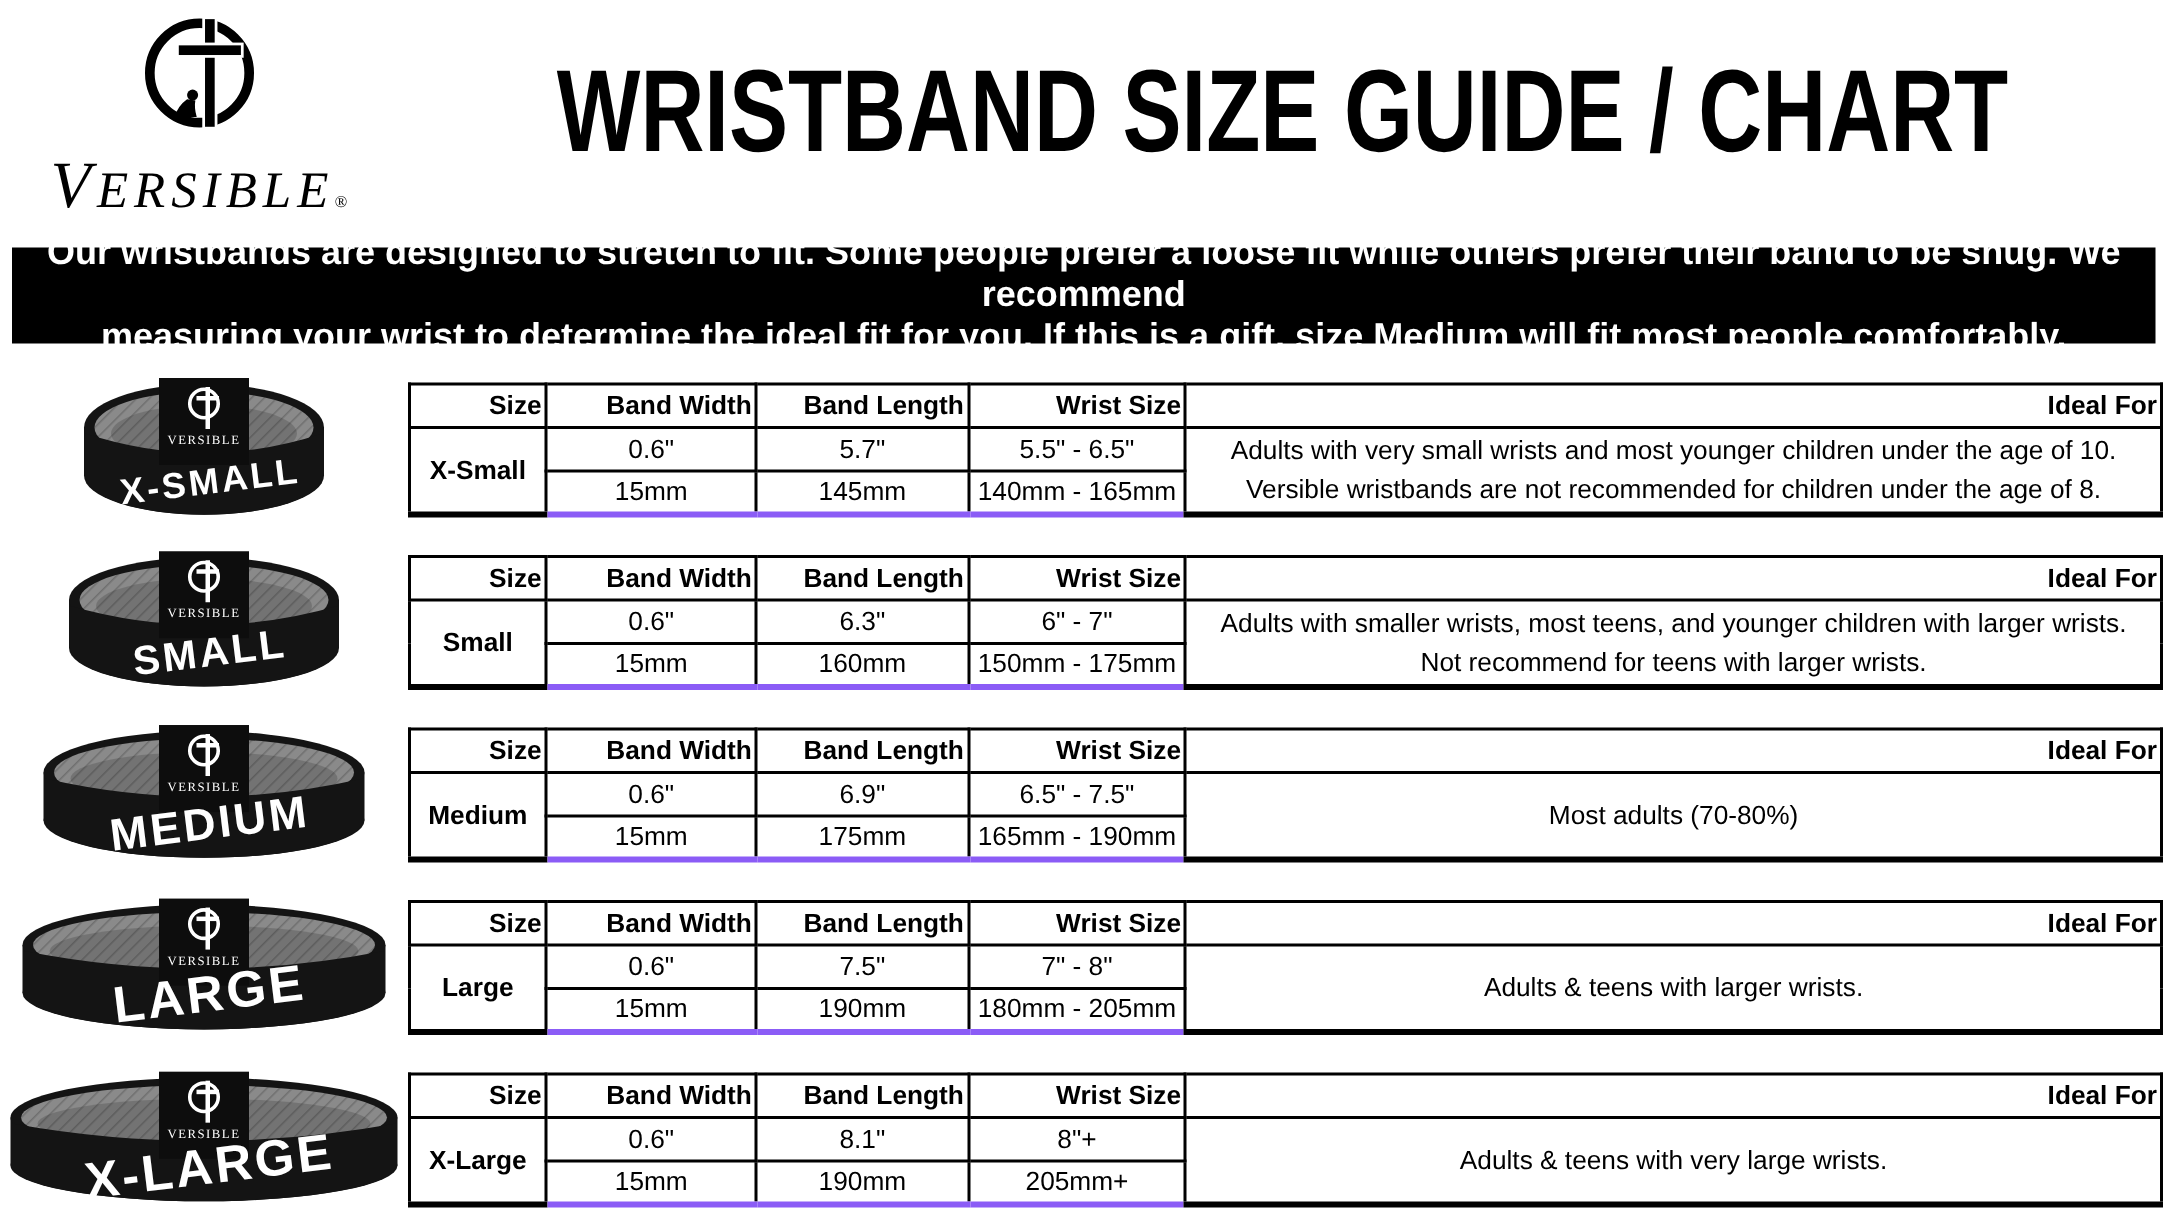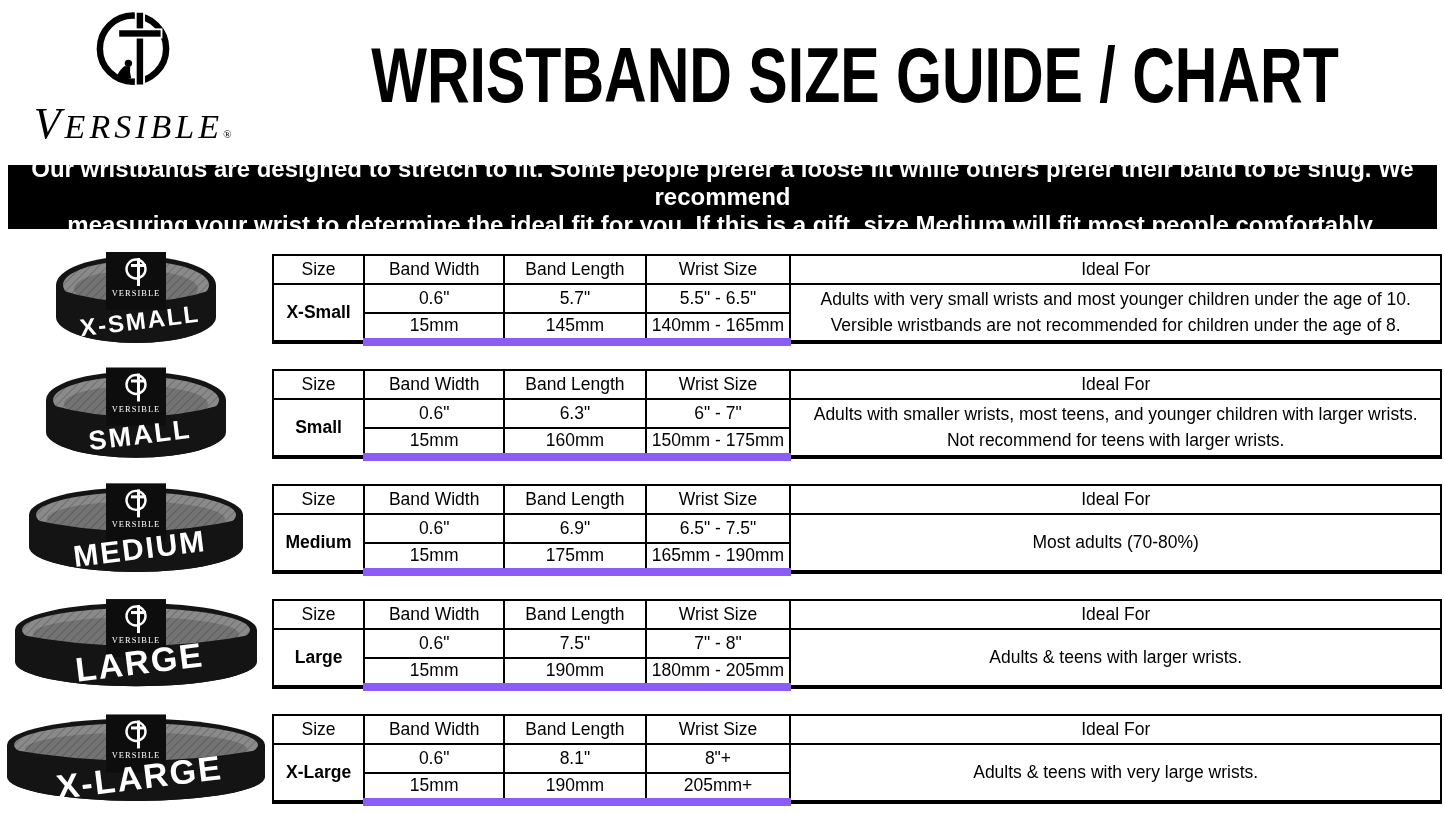--- a/index.html
+++ b/index.html
@@ -26,24 +26,24 @@
   
   .sections { margin-top:13px; }
   .section { display:flex; align-items:center; height:115px; }
   .band-col { width:272px; display:flex; justify-content:center; align-items:center; }
   .table-col { flex:1; padding-right:3px; }
 
   table.size-table { width:100%; border-collapse:collapse; table-layout:fixed; }
   table.size-table th, table.size-table td {
       border:2px solid #000; text-align:center; vertical-align:middle;
       font-size:17.5px; padding:0 2px; overflow:hidden; white-space:nowrap; }
-  table.size-table tr.hdr th { height:29px; font-weight:normal; }
+  table.size-table tr.hdr th { height:29px; font-weight:bold;text-align:right; }
   table.size-table tr.r1 td { height:29px; }
   table.size-table tr.r2 td { height:29px; }
-  table.size-table tr.r2 td { border-bottom:8px solid #8b5cf6; }
+  table.size-table tr.r2 td { border-bottom:4px solid #8b5cf6; }
   td.size-name { font-weight:bold; font-size:19px; border-bottom:4px solid #000 !important; }
   td.ideal { border-bottom:4px solid #000 !important; white-space:normal;margin-left:20px; }
   td.ideal div { font-size:17.5px; line-height:26px; }
 
   .band-svg { display:block; }
 </style>
 </head>
 <body>
 
 <svg width="0" height="0" style="position:absolute">

